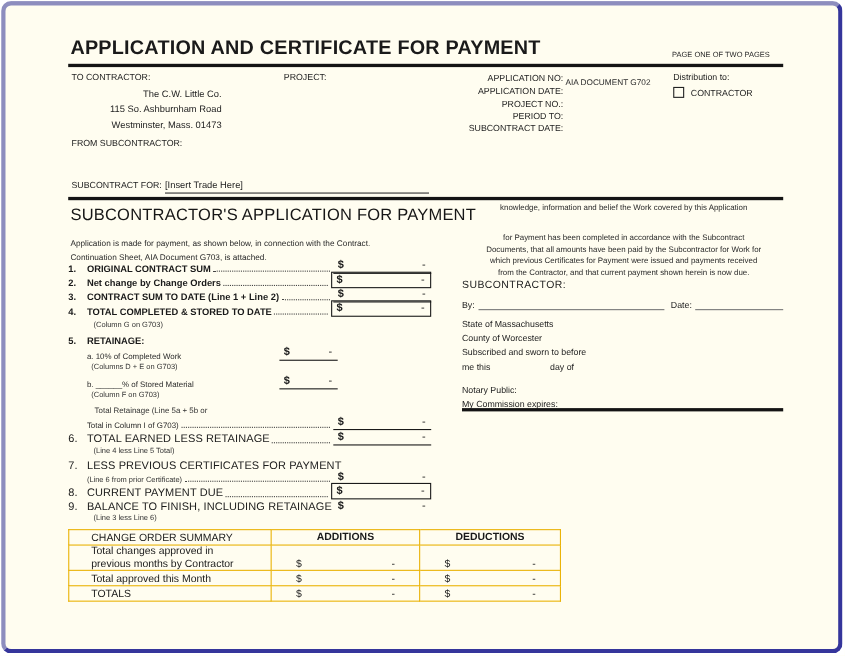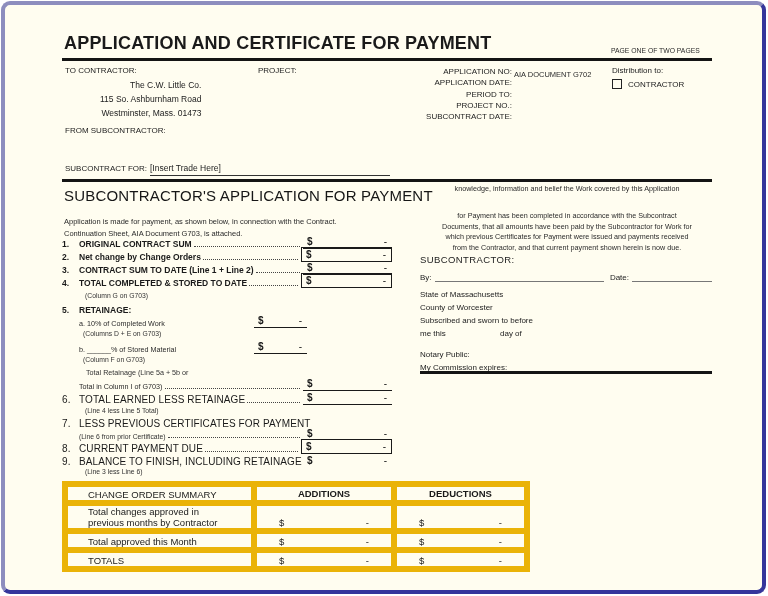--- a/index.html
+++ b/index.html
@@ -47,21 +47,21 @@
   .dots{flex:1;border-bottom:1.5px dotted #444;margin:0 3px 2px 2px;height:0;}
   .fill{flex:1;}
   .mf{flex:none;display:flex;justify-content:space-between;align-items:flex-end;
       width:80px;padding:0 5px 1px 4px;font-size:10px;}
   .mf .cur{font-weight:bold;}
   .mf.small{width:44px;}
   .u-b{border-bottom:1px solid #1a1a1a;}
   .boxed{border:1.2px solid #1a1a1a;padding-top:1px;}
   
   table.cot{border-collapse:collapse;table-layout:fixed;font-size:9.5px;color:#1a1a1a;}
-  table.cot td{border:6px solid #eab308;padding:0 20px;height:13px;vertical-align:bottom;background:transparent;}
+  table.cot td{border:1px solid #eab308;padding:0 20px;height:13px;vertical-align:bottom;background:transparent;}
   table.cot .c0{width:143px;}
   table.cot .c1{width:94px;}
   table.cot .c2{width:87px;}
   table.cot .hd{text-align:center;vertical-align:middle;font-weight:bold;}
   .tmoney{display:flex;justify-content:space-between;padding:0 2px;}
   .tmoney-net{display:flex;justify-content:space-between;padding:0 2px 0 100px;}
 </style>
 </head>
 <body>
 
@@ -76,22 +76,22 @@
 <div class="abs addr" style="left:100px;top:78px;">
   <div>The C.W. Little Co.</div>
   <div>115 So. Ashburnham Road</div>
   <div>Westminster, Mass.  01473</div>
 </div>
 <div class="abs lbl" style="left:258px;top:66px;">PROJECT:</div>
 
 <div class="abs rlabels">
   <div>APPLICATION NO:</div>
   <div>APPLICATION DATE:</div>
+  <div>PROJECT NO.:</div>
   <div>PERIOD TO:</div>
-  <div>PROJECT NO.:</div>
   <div>SUBCONTRACT DATE:</div>
 </div>
 
 <div class="abs dist">Distribution to:</div>
 <div class="abs chkrow">
   <span class="chk"></span>
   <span>CONTRACTOR</span>
 </div>
 
 <div class="abs lbl" style="left:65px;top:126px;">FROM SUBCONTRACTOR:</div>

